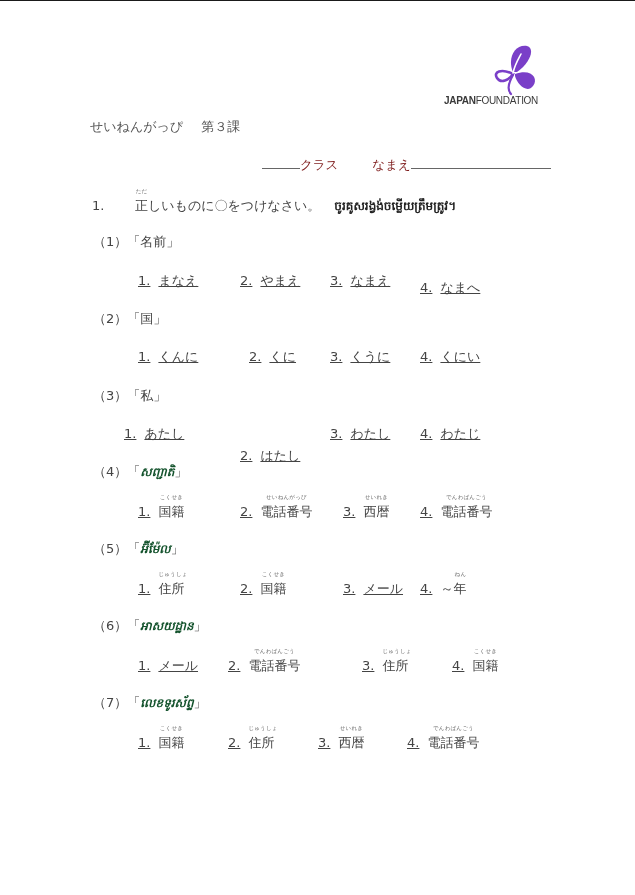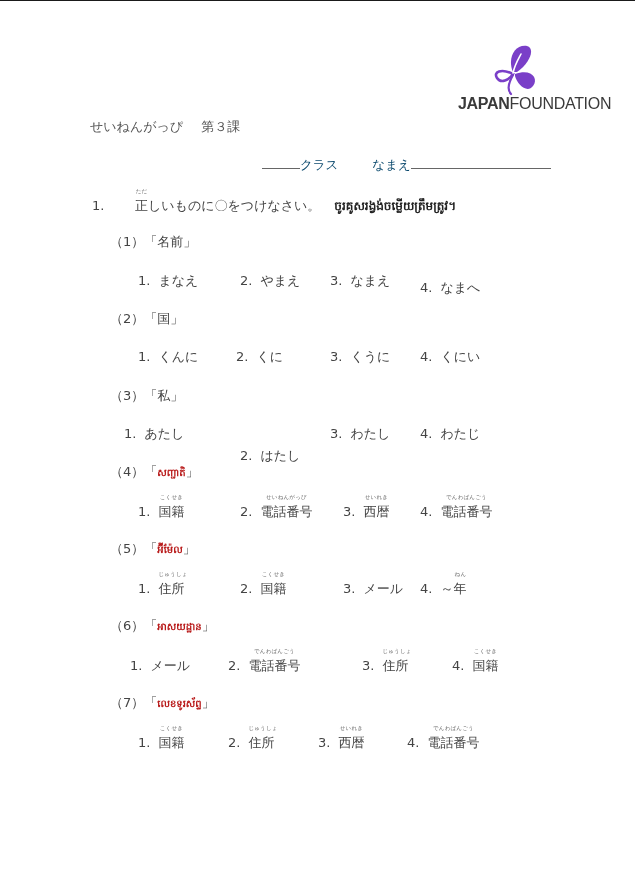--- a/index.html
+++ b/index.html
@@ -5,40 +5,40 @@
     html, body { margin: 0; padding: 0; background: #ffffff; }
     body {
       width: 635px; height: 895px; position: relative; overflow: hidden;
       font-family: "DejaVu Sans", "Liberation Sans", sans-serif;
       color: #404040;
     }
     .top-rule { position: absolute; left: 0; top: 0; width: 635px; height: 1px; background: #1a1a1a; }
     .abs { position: absolute; white-space: nowrap; }
     .logo { position: absolute; left: 455px; top: 42px; width: 85px; height: 66px; }
     .logo-text {
-      position: absolute; left: 458px; top: 95px; font-size: 16px; letter-spacing: -0.3px;
+      position: absolute; left: 444px; top: 95px; font-size: 10px; letter-spacing: -0.3px;
       color: #3a3a3a; font-family: "Liberation Sans", "DejaVu Sans", sans-serif;
     }
     .logo-text b { font-weight: 700; }
     .logo-text span.light { font-weight: 400; }
     .course { left: 90px; top: 118px; font-size: 13px; color: #555; }
     .course .gap { display: inline-block; width: 18px; }
-    .name-line { left: 262px; top: 156px; font-size: 12.5px; color: #0c4a6e; }
+    .name-line { left: 262px; top: 156px; font-size: 12.5px; color: #7f1d1d; }
     .blank { display: inline-block; border-bottom: 1px solid #666; height: 12px; vertical-align: baseline; }
     .instr { left: 92px; top: 197px; font-size: 13px; color: #444; }
     .instr .num { display: inline-block; width: 43px; }
     .khmer-inline { font-weight: 700; font-size: 12px; color: #222; margin-left: 14px; }
     .ruby-wrap { position: relative; display: inline-block; }
     .rt {
       position: absolute; top: -9px; left: 0; right: 0; text-align: center;
       font-size: 5.5px; color: #666; letter-spacing: 0.2px; white-space: nowrap;
     }
-    .q-label { left: 110px; font-size: 13px; color: #444; text-align: right; }
-    .q-label .khmer { font-weight: 700; color: #b91c1c; font-size: 10px; }
-    .choice { font-size: 13px; color: #444; }
+    .q-label { left: 93px; font-size: 13px; color: #444; text-align: right; }
+    .q-label .khmer { font-weight: 700; color: #14532d; font-size: 12px; font-style: italic; }
+    .choice { font-size: 13px; color: #444; text-decoration: underline; }
     .choice .n { margin-right: 8px; }
   </style>
 </head>
 <body>
 
 <div class="top-rule"></div>
 
 <svg class="logo" viewBox="0 0 85 66">
   <g fill="none" stroke="#7a3fc8" stroke-linecap="round">
     <path d="M58 30 C52 16, 60 2, 72 4 C80 6, 76 20, 62 30 Z" fill="#7a3fc8" stroke="none"></path>
@@ -65,21 +65,21 @@
 </div>
 
 <div class="abs q-label" style="top:233px"><span>（1）「</span><span>名前</span><span>」</span></div>
 <div class="abs choice" style="left:138px;top:272px"><span class="n">1.</span><span>まなえ</span></div>
 <div class="abs choice" style="left:240px;top:272px"><span class="n">2.</span><span>やまえ</span></div>
 <div class="abs choice" style="left:330px;top:272px"><span class="n">3.</span><span>なまえ</span></div>
 <div class="abs choice" style="left:420px;top:279px"><span class="n">4.</span><span>なまへ</span></div>
 
 <div class="abs q-label" style="top:310px"><span>（2）「</span><span>国</span><span>」</span></div>
 <div class="abs choice" style="left:138px;top:348px"><span class="n">1.</span><span>くんに</span></div>
-<div class="abs choice" style="left:236px;top:348px"><span class="n">2.</span><span>くに</span></div>
+<div class="abs choice" style="left:249px;top:348px"><span class="n">2.</span><span>くに</span></div>
 <div class="abs choice" style="left:330px;top:348px"><span class="n">3.</span><span>くうに</span></div>
 <div class="abs choice" style="left:420px;top:348px"><span class="n">4.</span><span>くにい</span></div>
 
 <div class="abs q-label" style="top:387px"><span>（3）「</span><span>私</span><span>」</span></div>
 <div class="abs choice" style="left:124px;top:425px"><span class="n">1.</span><span>あたし</span></div>
 <div class="abs choice" style="left:240px;top:447px"><span class="n">2.</span><span>はたし</span></div>
 <div class="abs choice" style="left:330px;top:425px"><span class="n">3.</span><span>わたし</span></div>
 <div class="abs choice" style="left:420px;top:425px"><span class="n">4.</span><span>わたじ</span></div>
 
 <div class="abs q-label" style="top:463px"><span>（4）「</span><span class="khmer">សញ្ជាតិ</span><span>」</span></div>
@@ -88,21 +88,21 @@
 <div class="abs choice" style="left:343px;top:503px"><span class="n">3.</span><span class="ruby-wrap"><span class="rt">せいれき</span><span>西暦</span></span></div>
 <div class="abs choice" style="left:420px;top:503px"><span class="n">4.</span><span class="ruby-wrap"><span class="rt">でんわばんごう</span><span>電話番号</span></span></div>
 
 <div class="abs q-label" style="top:540px"><span>（5）「</span><span class="khmer">អ៊ីម៉ែល</span><span>」</span></div>
 <div class="abs choice" style="left:138px;top:580px"><span class="n">1.</span><span class="ruby-wrap"><span class="rt">じゅうしょ</span><span>住所</span></span></div>
 <div class="abs choice" style="left:240px;top:580px"><span class="n">2.</span><span class="ruby-wrap"><span class="rt">こくせき</span><span>国籍</span></span></div>
 <div class="abs choice" style="left:343px;top:580px"><span class="n">3.</span><span>メール</span></div>
 <div class="abs choice" style="left:420px;top:580px"><span class="n">4.</span><span class="ruby-wrap"><span class="rt" style="left:14px">ねん</span><span>～年</span></span></div>
 
 <div class="abs q-label" style="top:617px"><span>（6）「</span><span class="khmer">អាសយដ្ឋាន</span><span>」</span></div>
-<div class="abs choice" style="left:130px;top:657px"><span class="n">1.</span><span>メール</span></div>
+<div class="abs choice" style="left:138px;top:657px"><span class="n">1.</span><span>メール</span></div>
 <div class="abs choice" style="left:228px;top:657px"><span class="n">2.</span><span class="ruby-wrap"><span class="rt">でんわばんごう</span><span>電話番号</span></span></div>
 <div class="abs choice" style="left:362px;top:657px"><span class="n">3.</span><span class="ruby-wrap"><span class="rt">じゅうしょ</span><span>住所</span></span></div>
 <div class="abs choice" style="left:452px;top:657px"><span class="n">4.</span><span class="ruby-wrap"><span class="rt">こくせき</span><span>国籍</span></span></div>
 
 <div class="abs q-label" style="top:694px"><span>（7）「</span><span class="khmer">លេខទូរស័ព្ទ</span><span>」</span></div>
 <div class="abs choice" style="left:138px;top:734px"><span class="n">1.</span><span class="ruby-wrap"><span class="rt">こくせき</span><span>国籍</span></span></div>
 <div class="abs choice" style="left:228px;top:734px"><span class="n">2.</span><span class="ruby-wrap"><span class="rt">じゅうしょ</span><span>住所</span></span></div>
 <div class="abs choice" style="left:318px;top:734px"><span class="n">3.</span><span class="ruby-wrap"><span class="rt">せいれき</span><span>西暦</span></span></div>
 <div class="abs choice" style="left:407px;top:734px"><span class="n">4.</span><span class="ruby-wrap"><span class="rt">でんわばんごう</span><span>電話番号</span></span></div>
 

